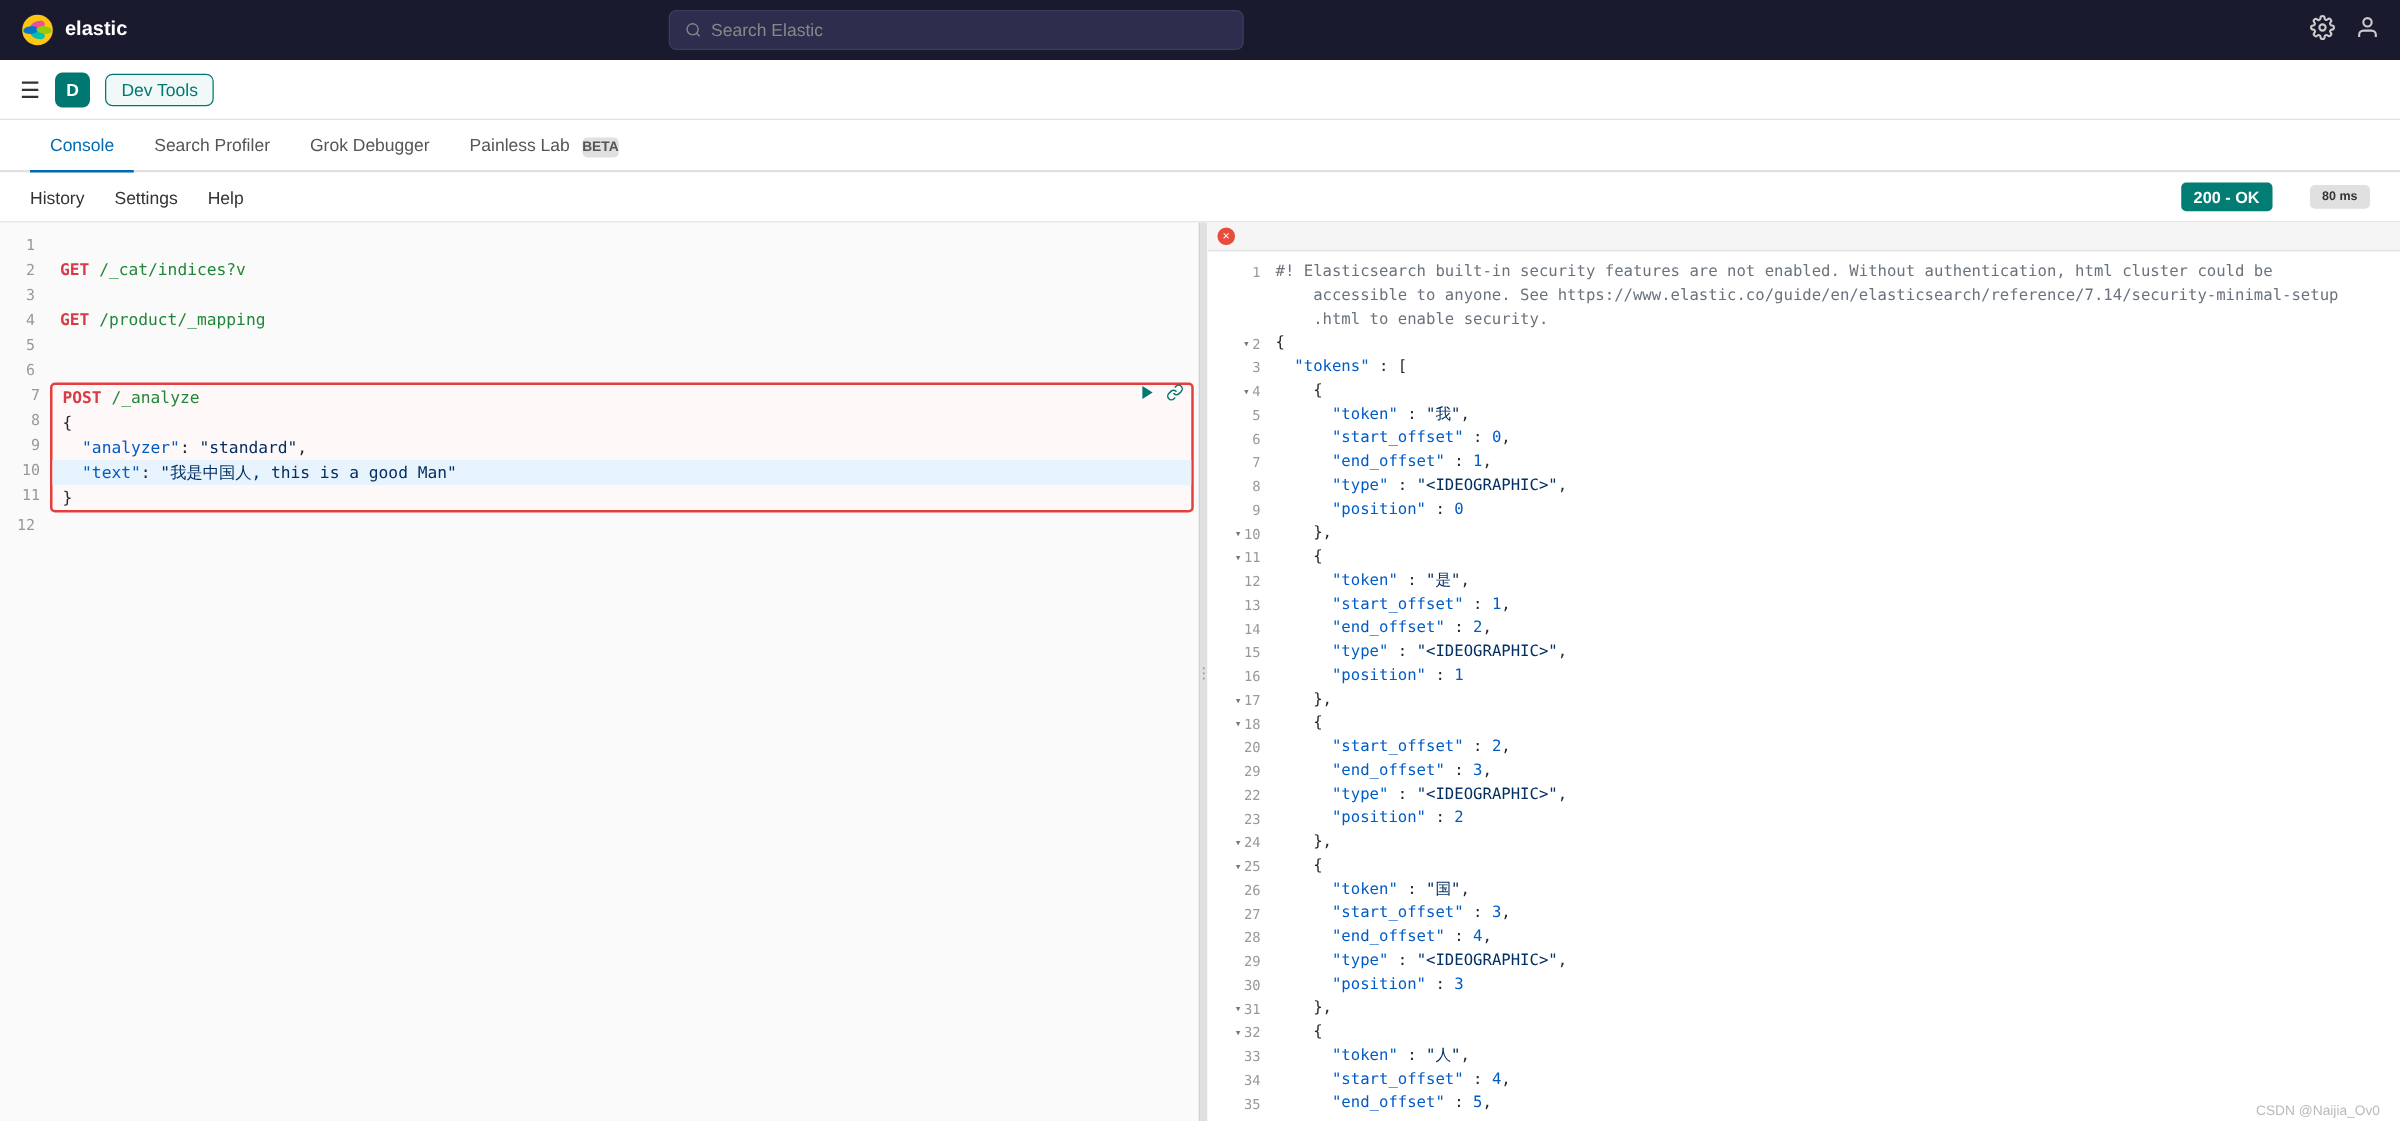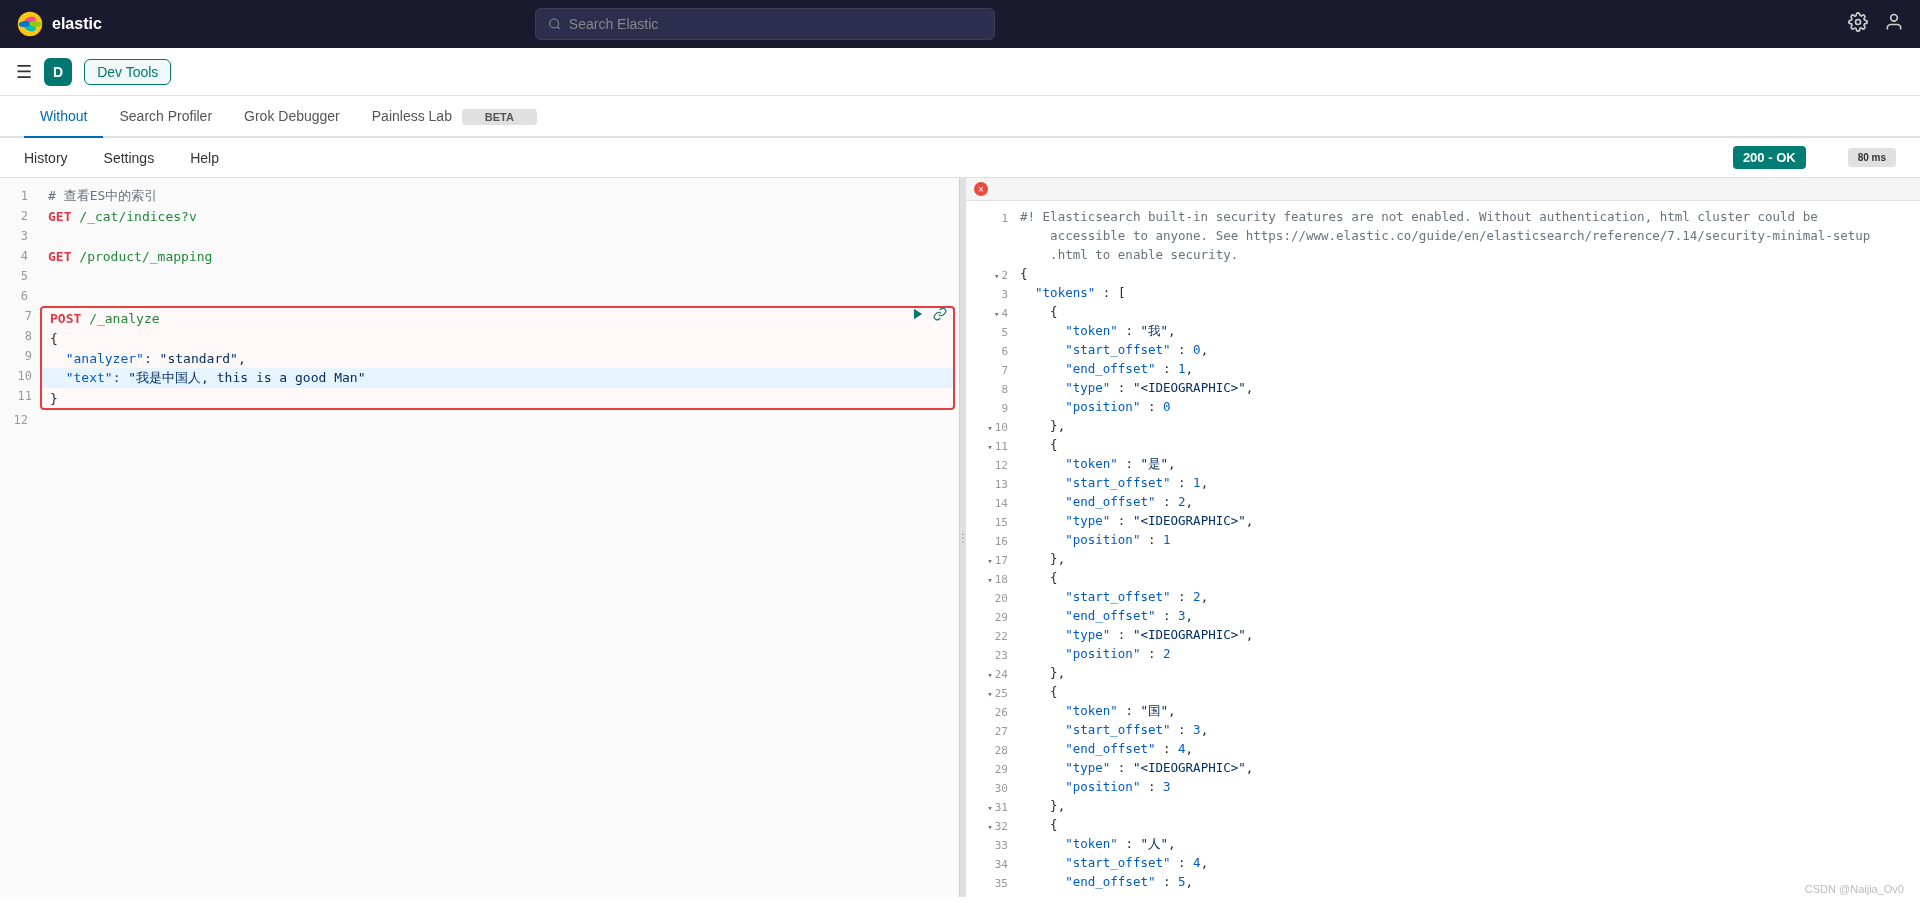--- a/index.html
+++ b/index.html
@@ -122,34 +122,34 @@
     }
     .tab-item.active {
       color: #006bb4;
       border-bottom-color: #006bb4;
       font-weight: 500;
     }
     .beta-badge {
       background: #e0e0e0;
       color: #555;
       font-size: 11px;
-      padding: 2px 23px;
+      padding: 2px 0;
       border-radius: 4px;
       margin-left: 6px;
       font-weight: 600;
     }
 
     
     .toolbar {
       display: flex;
       align-items: center;
       padding: 8px 24px;
       border-bottom: 1px solid #e0e0e0;
       background: #fff;
-      gap: 36px;
+      gap: 24px;
     }
     .toolbar-item {
       font-size: 14px;
       color: #333;
       cursor: pointer;
     }
     .status-badge {
       margin-left: auto;
       background: #017d73;
       color: #ffffff;
@@ -364,21 +364,21 @@
   </div>
 </nav>
 
 <header class="app-header">
   <button class="hamburger">☰</button>
   <div class="app-badge">D</div>
   <button class="app-name-btn">Dev Tools</button>
 </header>
 
 <div class="tabs-bar">
-  <div class="tab-item active">Without</div>
+  <div class="tab-item active">Console</div>
   <div class="tab-item">Search Profiler</div>
   <div class="tab-item">Grok Debugger</div>
   <div class="tab-item">
     Painless Lab
     <span class="beta-badge">BETA</span>
   </div>
 </div>
 
 <div class="toolbar">
   <span class="toolbar-item">History</span>
@@ -388,21 +388,20 @@
   <span class="ms-badge">80 ms</span>
 </div>
 
 <div class="main-content">
 
   <div class="editor-panel">
     <div class="editor-content">
 
       <div class="line">
         <span class="line-num">1</span>
-        <span class="line-content kw-comment"># 查看ES中的索引</span>
       </div>
       <div class="line">
         <span class="line-num">2</span>
         <span class="line-content"><span class="kw-method">GET</span> <span class="kw-path">/_cat/indices?v</span></span>
       </div>
       <div class="line">
         <span class="line-num">3</span>
         <span class="line-content"></span>
       </div>
       <div class="line">

